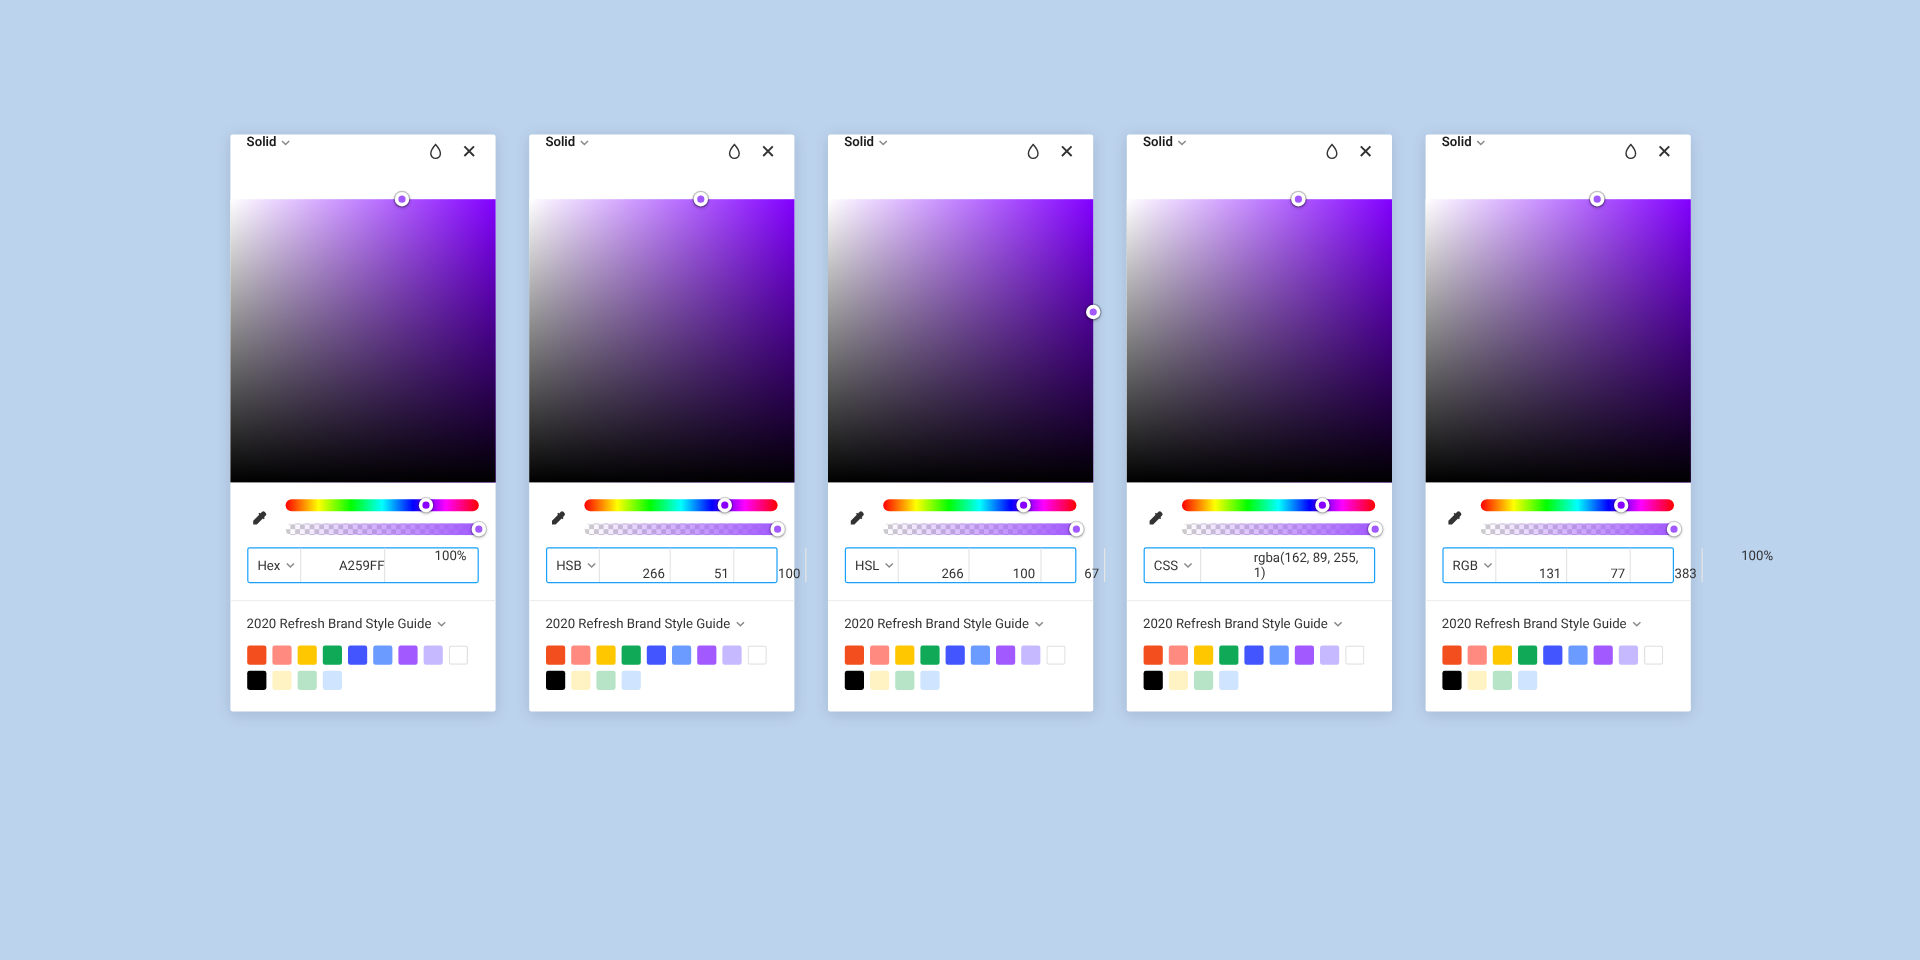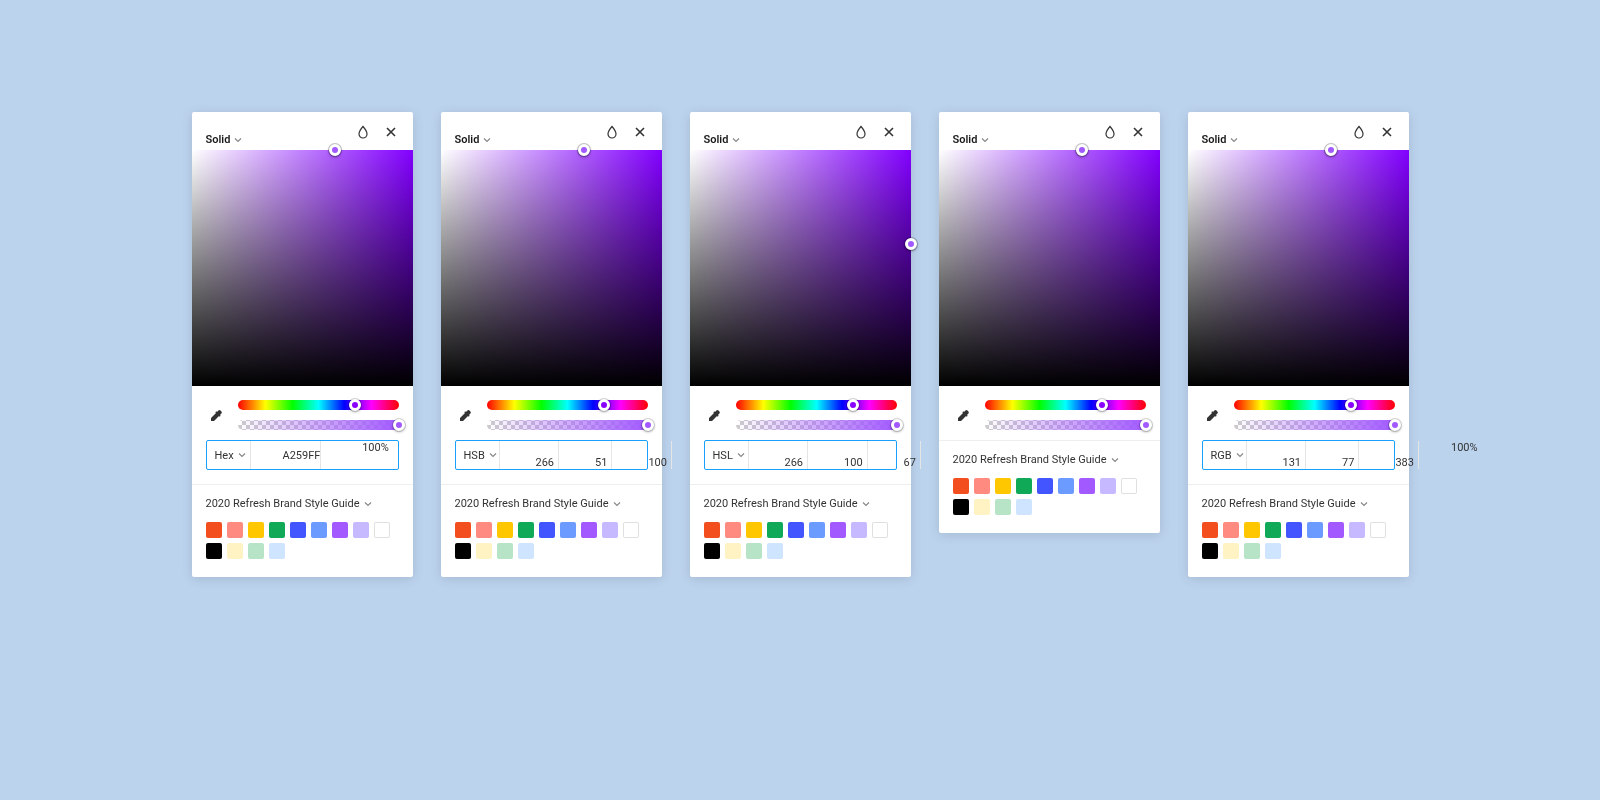--- a/index.html
+++ b/index.html
@@ -17,23 +17,23 @@
   .panel {
     width: 221px;
     background: #fff;
     border-radius: 2px;
     box-shadow: 0 2px 12px rgba(0,0,0,0.12);
     display: flex;
     flex-direction: column;
   }
   .header {
     display: flex;
-    align-items: flex-end;
+    align-items: flex-start;
     padding: 0 8px 4px 14px;
-    height: 38px;
+    height: 54px;
   }
   .fill-type {
     display: flex;
     align-items: center;
     gap: 4px;
     font-size: 11px;
     font-weight: 600;
     color: #1a1a1a;
     cursor: pointer;
   }
@@ -484,20 +484,33 @@
       </div>
     <div class="sliders">
       <div class="slider hue-slider">
           <div class="slider-handle" style="left:73%; background:#8a00ff;"></div>
         </div>
       <div class="slider alpha-slider">
           <div class="slider-handle" style="left:100%; background:#a259ff;"></div>
         </div>
     </div>
   </div>
+  <div class="value-row">
+    <div class="mode-cell">
+      <span>CSS</span>
+      <span class="chev">
+          <svg width="8" height="8" viewBox="0 0 8 8">
+            <path d="M1 2.5 L4 5.5 L7 2.5" stroke="#888" stroke-width="1.2" fill="none"></path>
+          </svg>
+        </span>
+    </div>
+    <div class="val-full">
+        <span>rgba(162, 89, 255, 1)</span>
+      </div>
+  </div>
   <div class="divider"></div>
   <div class="library">
     <div class="lib-title">
       <span>2020 Refresh Brand Style Guide</span>
       <span class="chev">
           <svg width="8" height="8" viewBox="0 0 8 8">
             <path d="M1 2.5 L4 5.5 L7 2.5" stroke="#888" stroke-width="1.2" fill="none"></path>
           </svg>
         </span>
     </div>

